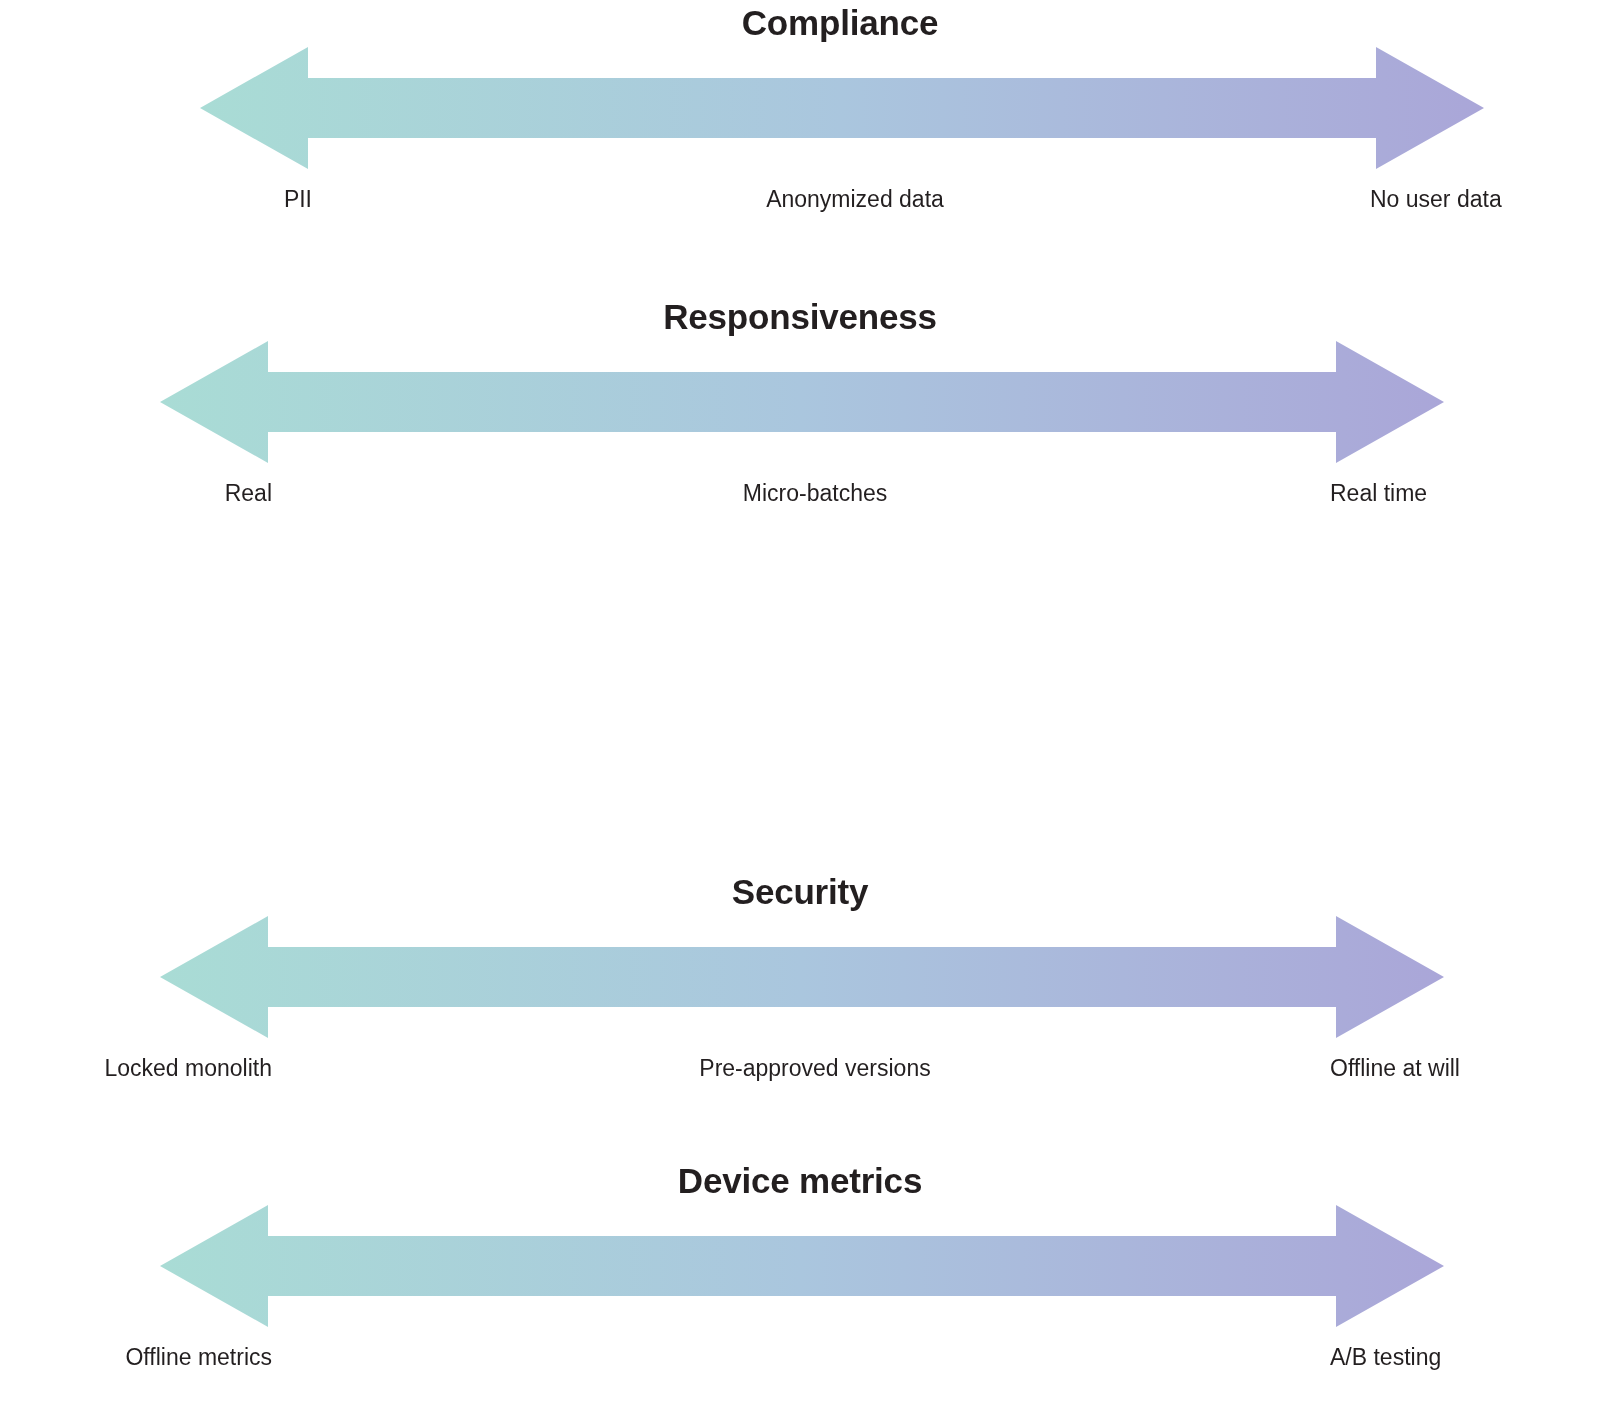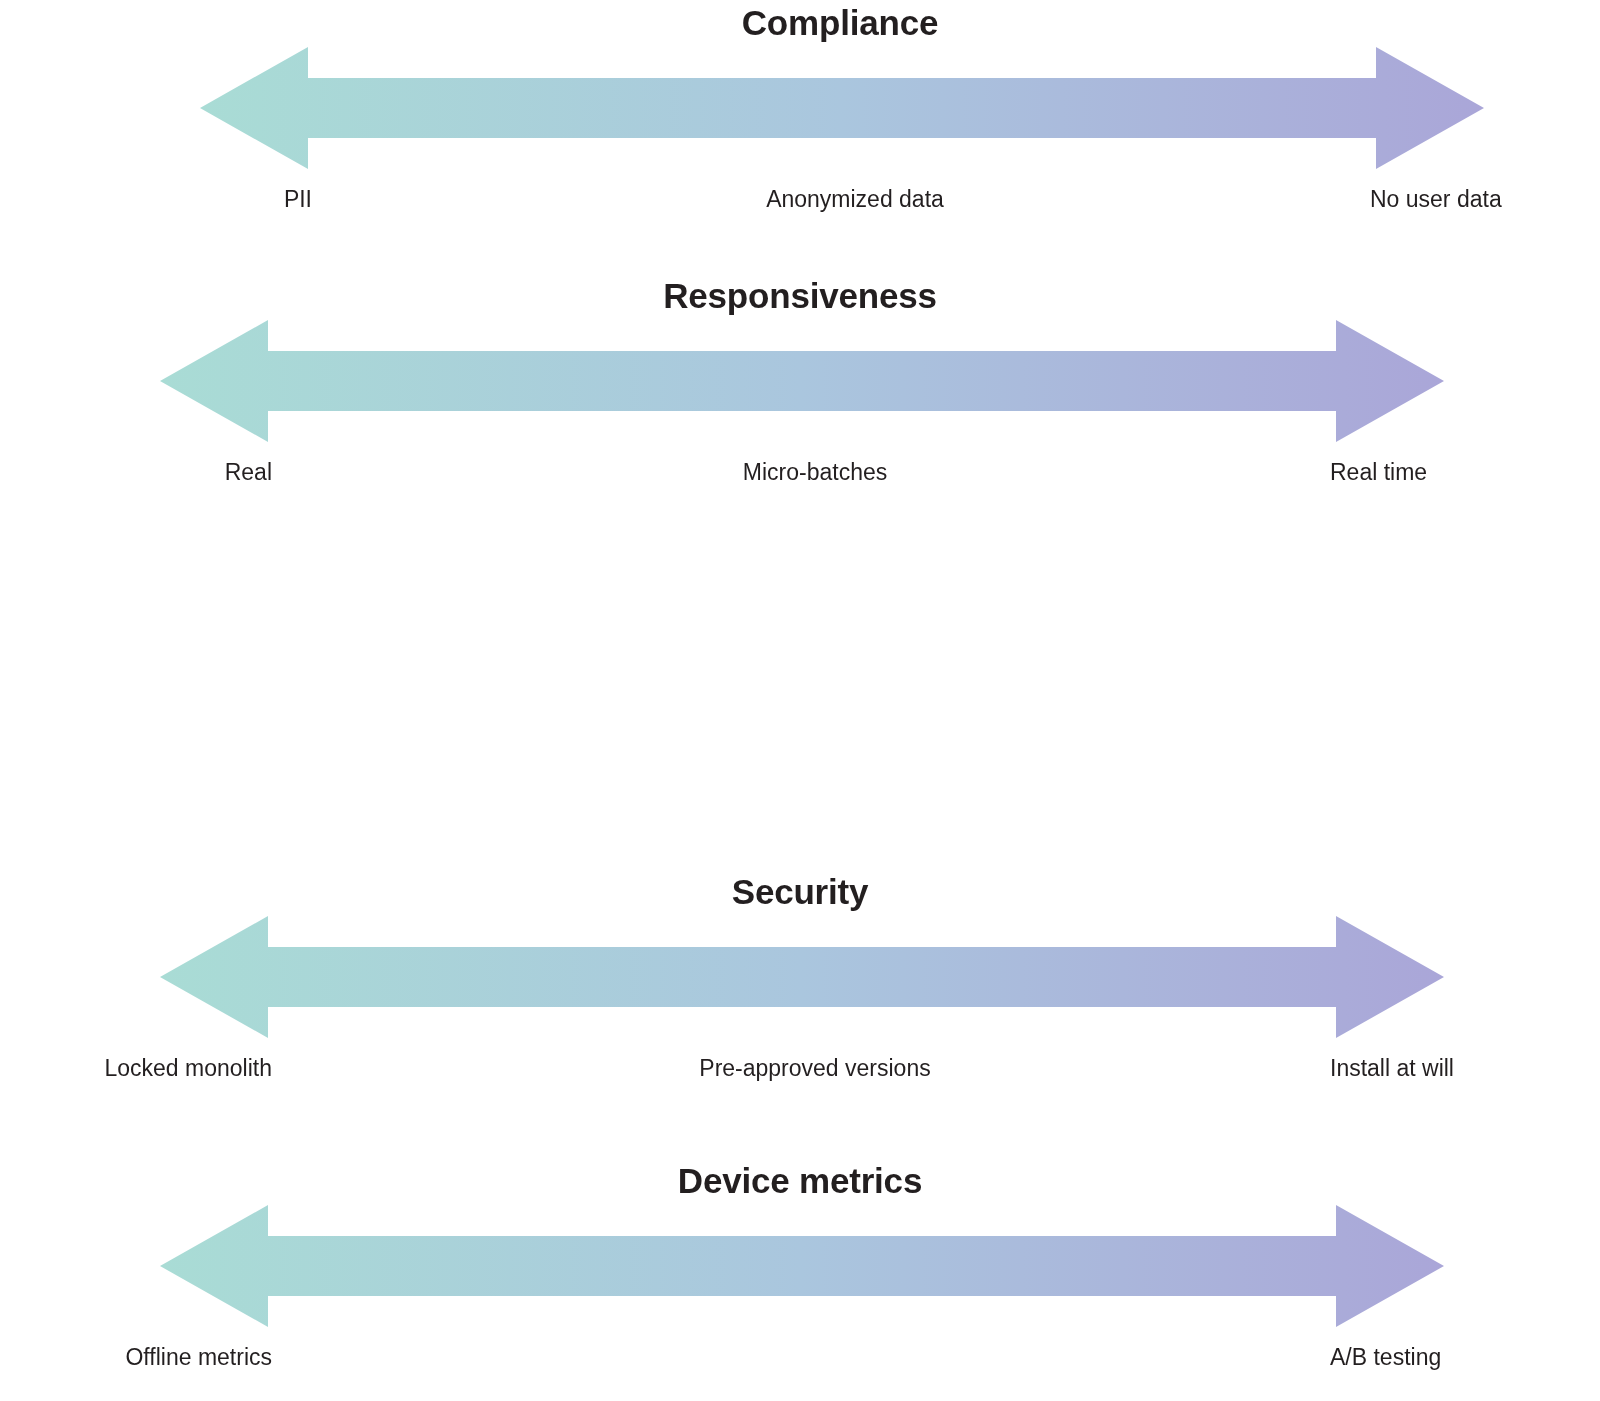--- a/index.html
+++ b/index.html
@@ -109,21 +109,21 @@
         <polygon class="arrow-shape" points="0,61 108,0 108,31 1176,31 1176,0 1284,61 1176,122 1176,91 108,91 108,122" fill="url(#arrow-grad-0)"></polygon>
       </svg>
     </div>
     <div class="label-row">
       <div class="label label-left">PII</div>
       <div class="label label-mid">Anonymized data</div>
       <div class="label label-right">No user data</div>
     </div>
   </div>
 
-  <div class="spectrum-row" style="top: 273px;">
+  <div class="spectrum-row" style="top: 294px;">
     <div class="row-title">Responsiveness</div>
     <div class="arrow-wrap">
       <svg class="arrow-svg" viewBox="0 0 1284 122" preserveAspectRatio="none" xmlns="http://www.w3.org/2000/svg">
         <defs>
           <linearGradient class="arrow-gradient" x1="0" y1="0" x2="1" y2="0" id="arrow-grad-1">
             <stop class="stop-left" offset="0" stop-color="#a9dcd5"></stop>
             <stop class="stop-mid" offset="0.5" stop-color="#aac6de"></stop>
             <stop class="stop-right" offset="1" stop-color="#aaa6d8"></stop>
           </linearGradient>
         </defs>
@@ -148,21 +148,21 @@
             <stop class="stop-mid" offset="0.5" stop-color="#aac6de"></stop>
             <stop class="stop-right" offset="1" stop-color="#aaa6d8"></stop>
           </linearGradient>
         </defs>
         <polygon class="arrow-shape" points="0,61 108,0 108,31 1176,31 1176,0 1284,61 1176,122 1176,91 108,91 108,122" fill="url(#arrow-grad-3)"></polygon>
       </svg>
     </div>
     <div class="label-row">
       <div class="label label-left">Locked monolith</div>
       <div class="label label-mid">Pre-approved versions</div>
-      <div class="label label-right">Install at will</div>
+      <div class="label label-right">Offline at will</div>
     </div>
   </div>
 
   <div class="spectrum-row" style="top: 1158px;">
     <div class="row-title">Device metrics</div>
     <div class="arrow-wrap">
       <svg class="arrow-svg" viewBox="0 0 1284 122" preserveAspectRatio="none" xmlns="http://www.w3.org/2000/svg">
         <defs>
           <linearGradient class="arrow-gradient" x1="0" y1="0" x2="1" y2="0" id="arrow-grad-4">
             <stop class="stop-left" offset="0" stop-color="#a9dcd5"></stop>

